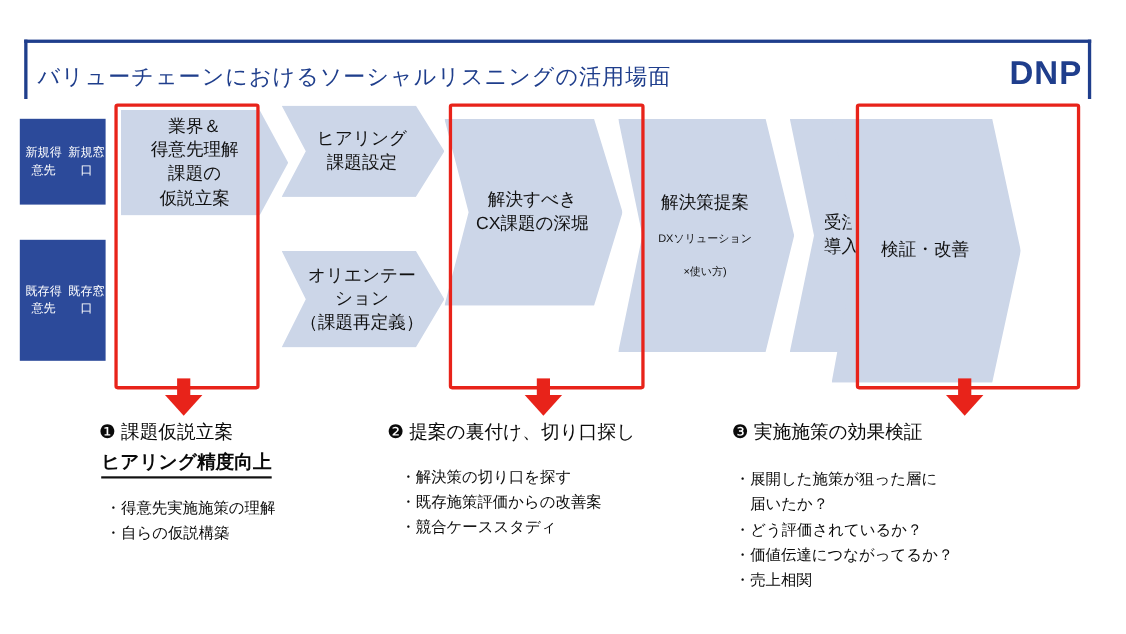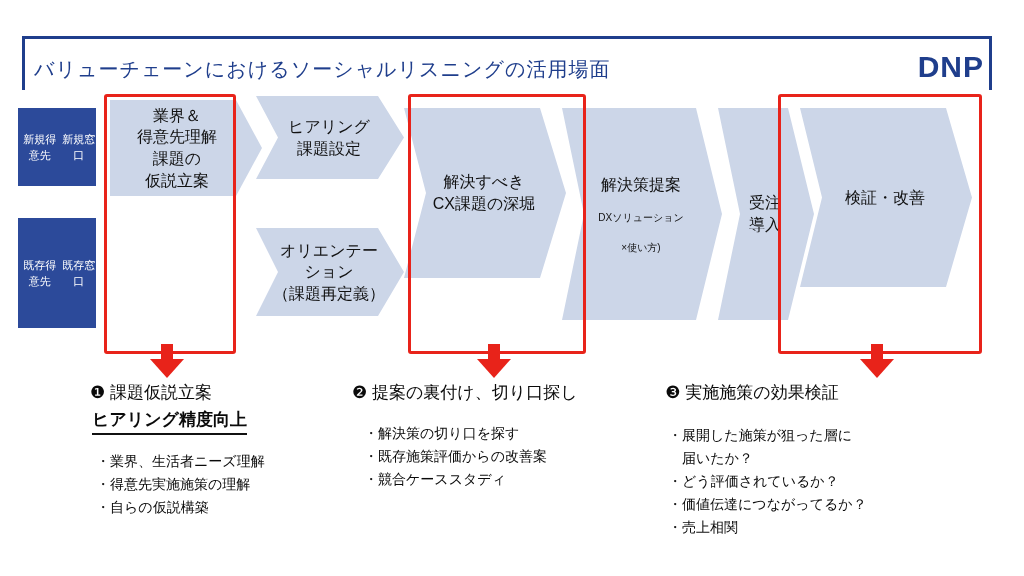--- a/index.html
+++ b/index.html
@@ -215,21 +215,21 @@
     <span class="s-line1">解決策提案</span>
     <span class="s-xsmall">DXソリューション</span>
     <span class="s-xsmall">×使い方)</span>
   </div>
 
   <div class="shape chev-notch" style="left:718px; top:108px; width:96px; height:212px;">
     <span class="s-line1">受注</span>
     <span class="s-line1">導入</span>
   </div>
 
-  <div class="shape chev-notch" style="left:800px; top:108px; width:172px; height:179px;">
+  <div class="shape chev-notch" style="left:756px; top:108px; width:172px; height:240px;">
     <span class="s-line1" style="font-size:16px">検証・改善</span>
   </div>
 
   <div class="redbox" style="left:104px; top:94px; width:126px; height:254px;"></div>
   <div class="redbox" style="left:408px; top:94px; width:172px; height:254px;"></div>
   <div class="redbox" style="left:778px; top:94px; width:198px; height:254px;"></div>
 
   <div class="arrow" style="left:150px; top:344px;">
     <div class="stem"></div>
       <div class="head"></div>
@@ -239,21 +239,20 @@
       <div class="head"></div>
   </div>
   <div class="arrow" style="left:860px; top:344px;">
     <div class="stem"></div>
       <div class="head"></div>
   </div>
 
   <div class="sec-title" style="left:90px; top:381px;">❶ 課題仮説立案</div>
   <div class="sec-title2" style="left:92px; top:408px;">ヒアリング精度向上</div>
   <div class="bullets" style="left:96px; top:450px;">
-    <div>・業界、生活者ニーズ理解</div>
     <div>・得意先実施施策の理解</div>
     <div>・自らの仮説構築</div>
   </div>
 
   <div class="sec-title" style="left:352px; top:381px;">❷ 提案の裏付け、切り口探し</div>
   <div class="bullets" style="left:364px; top:422px;">
     <div>・解決策の切り口を探す</div>
     <div>・既存施策評価からの改善案</div>
     <div>・競合ケーススタディ</div>
   </div>

